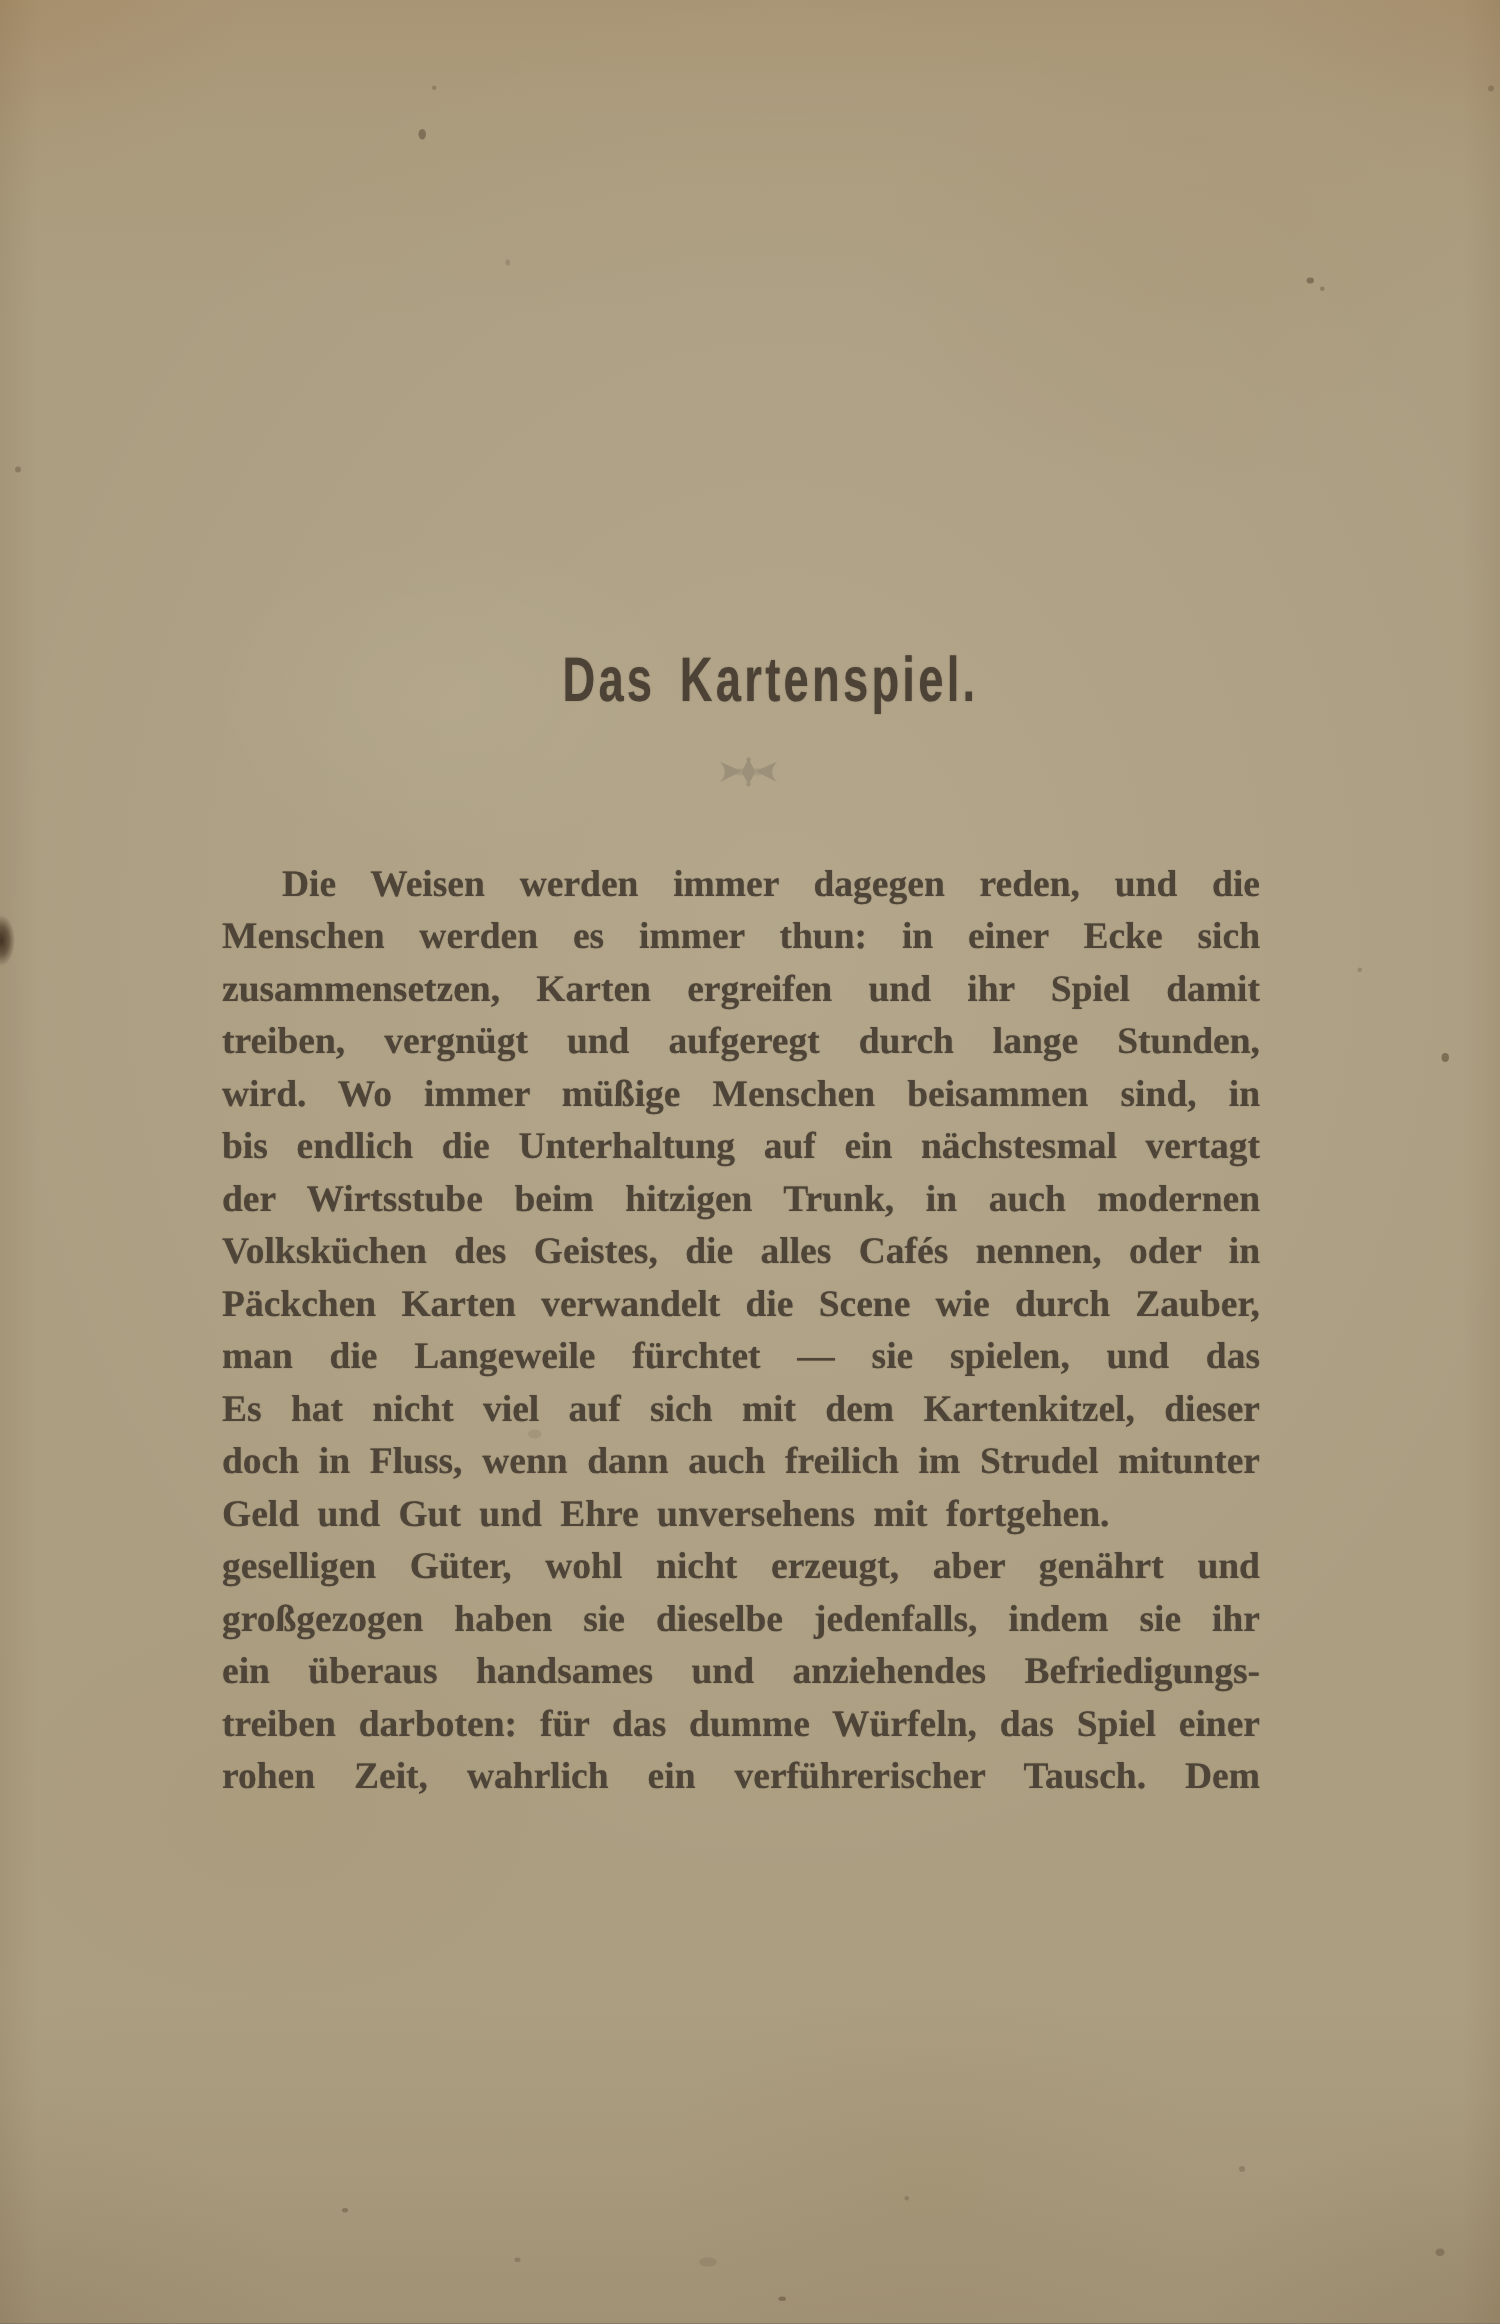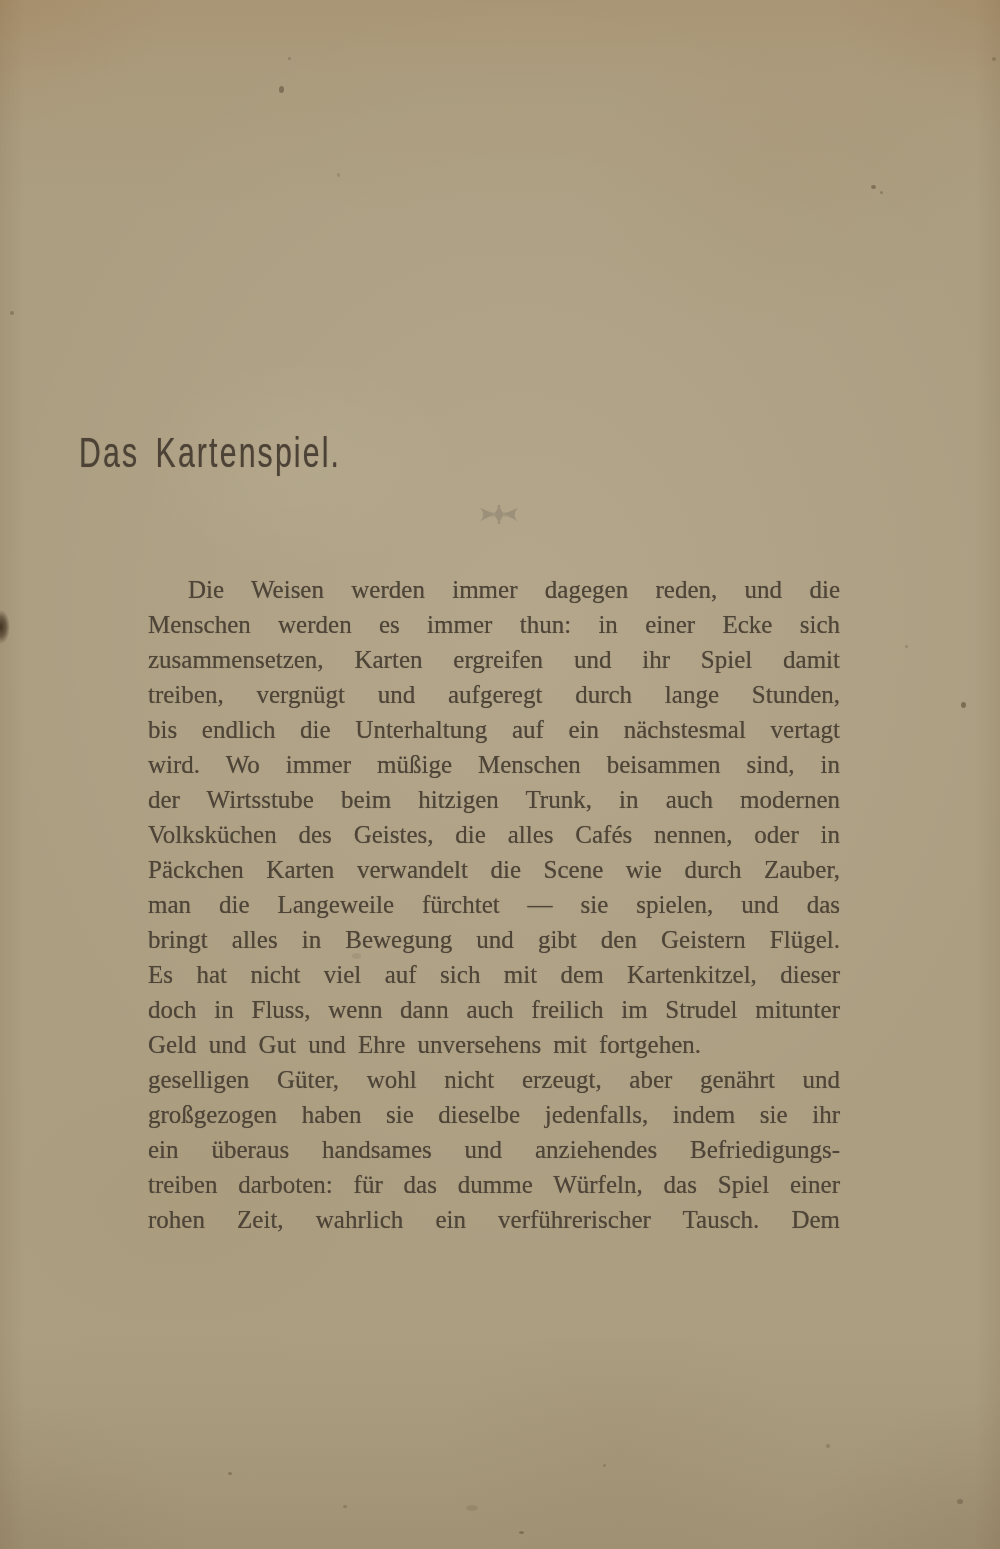--- a/index.html
+++ b/index.html
@@ -34,24 +34,25 @@
       radial-gradient(360px 260px at 18% 78%, rgba(150,120,70,0.05), rgba(0,0,0,0) 70%),
       radial-gradient(260px 200px at 62% 94%, rgba(130,100,60,0.07), rgba(0,0,0,0) 70%),
       radial-gradient(240px 160px at 30% 30%, rgba(255,250,235,0.05), rgba(0,0,0,0) 70%);
   }
 
   .title {
     position: absolute;
     left: 0;
     right: 0;
     top: 432px;
+    text-align: center;
     font-family: "Liberation Sans", sans-serif;
     font-size: 42px;
     line-height: 42px;
-    font-weight: 400;
+    font-weight: 700;
     color: var(--title-ink, #4c4236);
     text-shadow: 0 0 1px rgba(76,66,54,0.55);
     white-space: nowrap;
     padding-left: 28px;
   }
   .title-inner {
     display: inline-block;
     transform: scaleX(0.72);
     transform-origin: 50% 0;
     letter-spacing: 3px;
@@ -65,20 +66,21 @@
     width: 44px;
     height: 22px;
     opacity: 0.8;
   }
 
   .body-text {
     position: absolute;
     left: 148px;
     top: 572px;
     width: 692px;
+    font-weight: bold;
   }
   .line {
     height: 35px;
     line-height: 35px;
     font-size: 25px;
     color: var(--ink, #4e4538);
     text-align: justify;
     text-align-last: justify;
     text-justify: inter-word;
     text-shadow: 0 0 0.7px rgba(70,60,48,0.6);
@@ -122,27 +124,26 @@
       <circle cx="22" cy="20.5" r="1.6"></circle>
     </g>
   </svg>
 
   <div class="body-text" id="body-text">
       <div>
         <div class="line indent">Die Weisen werden immer dagegen reden, und die</div>
         <div class="line">Menschen werden es immer thun: in einer Ecke sich</div>
         <div class="line">zusammensetzen, Karten ergreifen und ihr Spiel damit</div>
         <div class="line">treiben, vergnügt und aufgeregt durch lange Stunden,</div>
+        <div class="line">wird. Wo immer müßige Menschen beisammen sind, in</div>
         <div class="line">bis endlich die Unterhaltung auf ein nächstesmal vertagt</div>
-        <div class="line">wird. Wo immer müßige Menschen beisammen sind, in</div>
         <div class="line">der Wirtsstube beim hitzigen Trunk, in auch modernen</div>
         <div class="line">Volksküchen des Geistes, die alles Cafés nennen, oder in</div>
         <div class="line">Päckchen Karten verwandelt die Scene wie durch Zauber,</div>
         <div class="line">man die Langeweile fürchtet — sie spielen, und das</div>
-        <div class="line">bringt alles in Bewegung und gibt den Geistern Flügel.</div>
         <div class="line">Es hat nicht viel auf sich mit dem Kartenkitzel, dieser</div>
         <div class="line">doch in Fluss, wenn dann auch freilich im Strudel mitunter</div>
         <div class="line unjust">Geld und Gut und Ehre unversehens mit fortgehen.</div>
       </div>
       <div>
         <div class="line">geselligen Güter, wohl nicht erzeugt, aber genährt und</div>
         <div class="line">großgezogen haben sie dieselbe jedenfalls, indem sie ihr</div>
         <div class="line">ein überaus handsames und anziehendes Befriedigungs-</div>
         <div class="line">treiben darboten: für das dumme Würfeln, das Spiel einer</div>
         <div class="line">rohen Zeit, wahrlich ein verführerischer Tausch. Dem</div>

